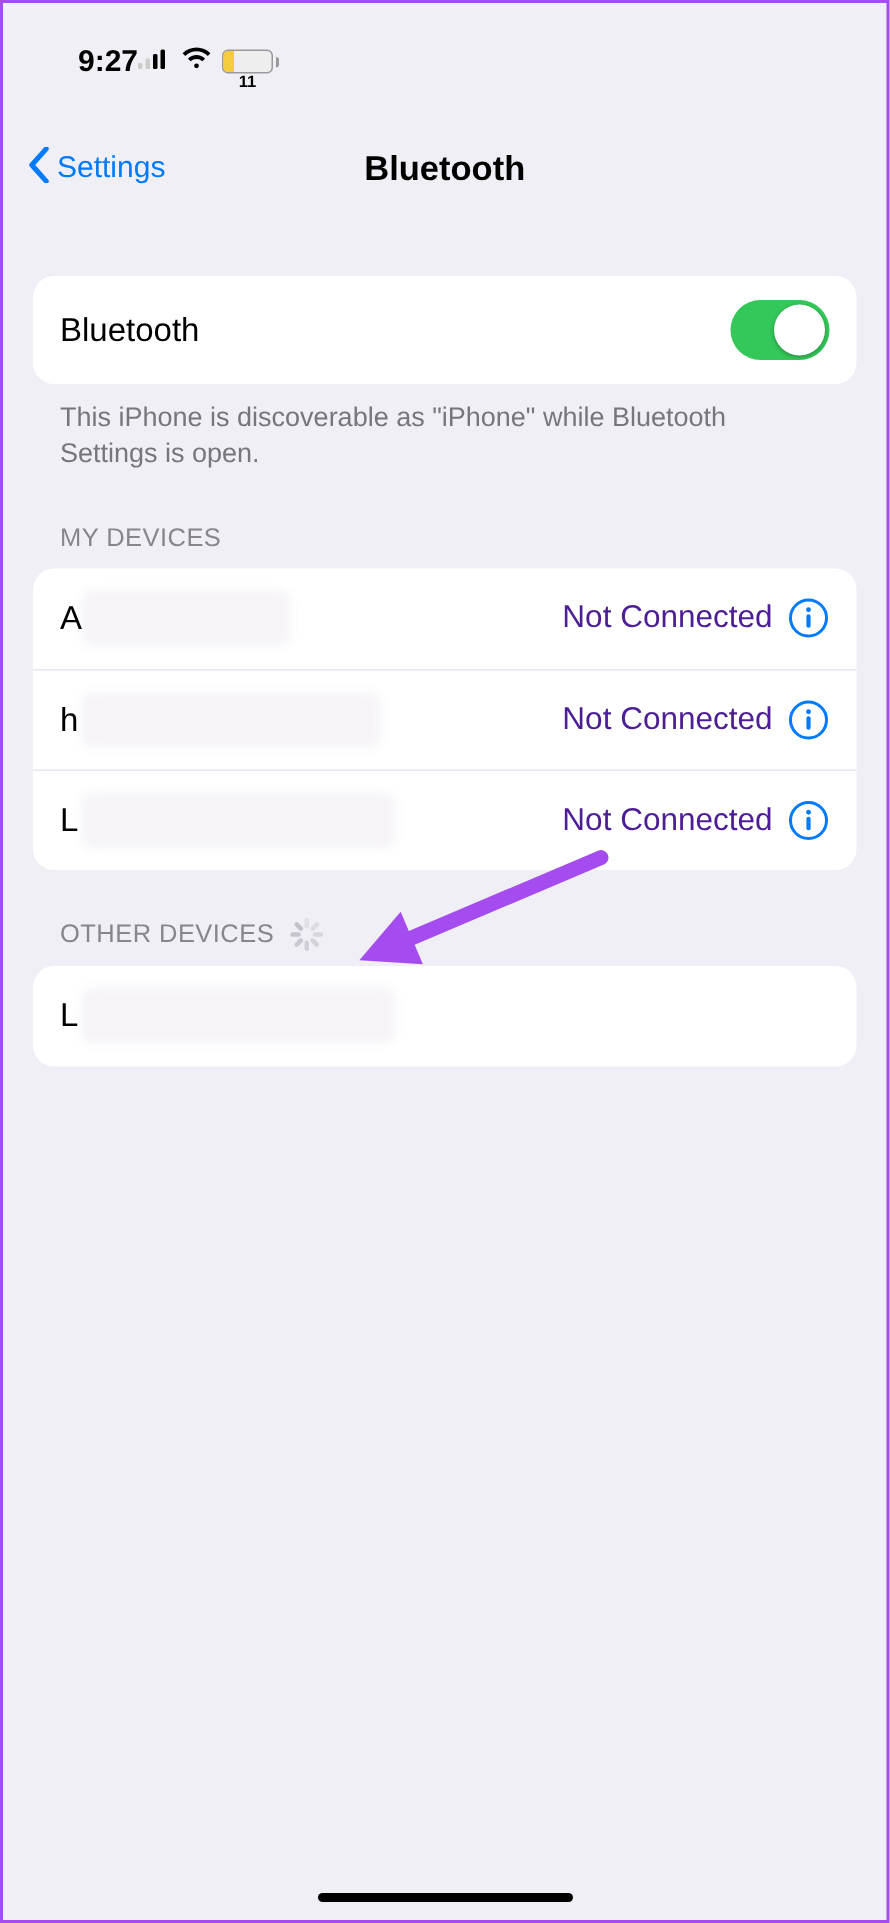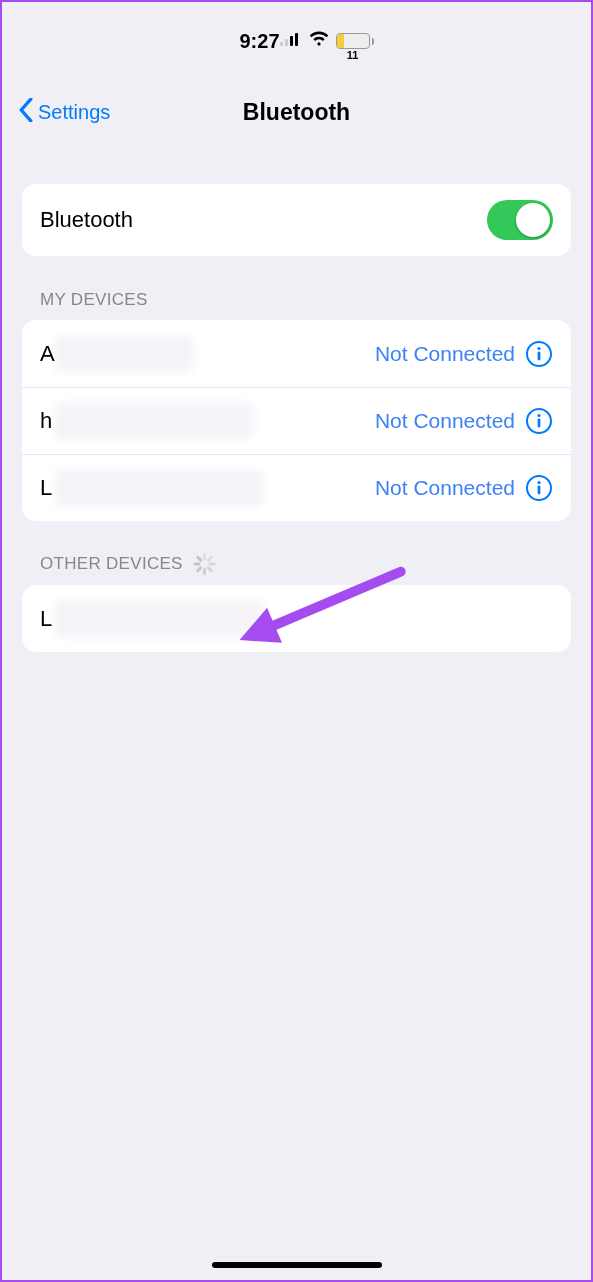--- a/index.html
+++ b/index.html
@@ -7,21 +7,21 @@
   body {
     font-family: -apple-system, "Helvetica Neue", Arial, sans-serif;
     background: #f1eff6;
     border: 2px solid #a54cf0;
     position: relative;
     overflow: hidden;
   }
 
   
   .status-bar {
-    display: flex; justify-content: center; align-items: center;
+    display: flex; justify-content: flex-start; align-items: center;
     padding: 18px 30px 0 50px; height: 60px;
   }
   .status-time { font-size: 20px; font-weight: 600; }
   .status-right { display: flex; align-items: center; gap: 6px; }
   .battery-wrap {
     display: flex; align-items: center; gap: 2px;
   }
   .battery {
     width: 34px; height: 16px; border: 1px solid #999; border-radius: 4px;
     position: relative; display:flex; align-items:center;
@@ -64,21 +64,21 @@
   }
   .row-label { font-size:22px; color:#000; }
   .device-name { font-size:22px; color:#000; position:relative; }
   .device-name .blur {
     position:absolute; top:-6px; bottom:-6px; border-radius:8px;
     background: rgba(245,243,248,0.95);
     filter: blur(3px);
   }
   .first-letter { position:relative; z-index:2; }
   .status-group { display:flex; align-items:center; gap:10px; }
-  .status-text { font-size:21px; color:#3b82f6; }
+  .status-text { font-size:21px; color:#4c1d95; }
 
   .toggle {
     width:66px; height:40px; background:#34c759; border-radius:20px; position:relative;
   }
   .toggle-knob {
     position:absolute; right:3px; top:3px; width:34px; height:34px;
     background:#fff; border-radius:50%; box-shadow:0 1px 3px rgba(0,0,0,.3);
   }
 
   .footer-text {
@@ -180,20 +180,21 @@
 
   <div class="group">
     <div class="card">
       <div class="row">
         <div class="row-label">Bluetooth</div>
         <div class="toggle">
           <div class="toggle-knob"></div>
         </div>
       </div>
     </div>
+    <div class="footer-text">This iPhone is discoverable as "iPhone" while Bluetooth Settings is open.</div>
   </div>
 
   <div class="group" style="margin-top:34px;">
     <div class="section-header">
       <span>MY DEVICES</span>
     </div>
     <div class="card">
       <div class="device-row">
         <div class="device-name">
           <span class="first-letter">A</span>

